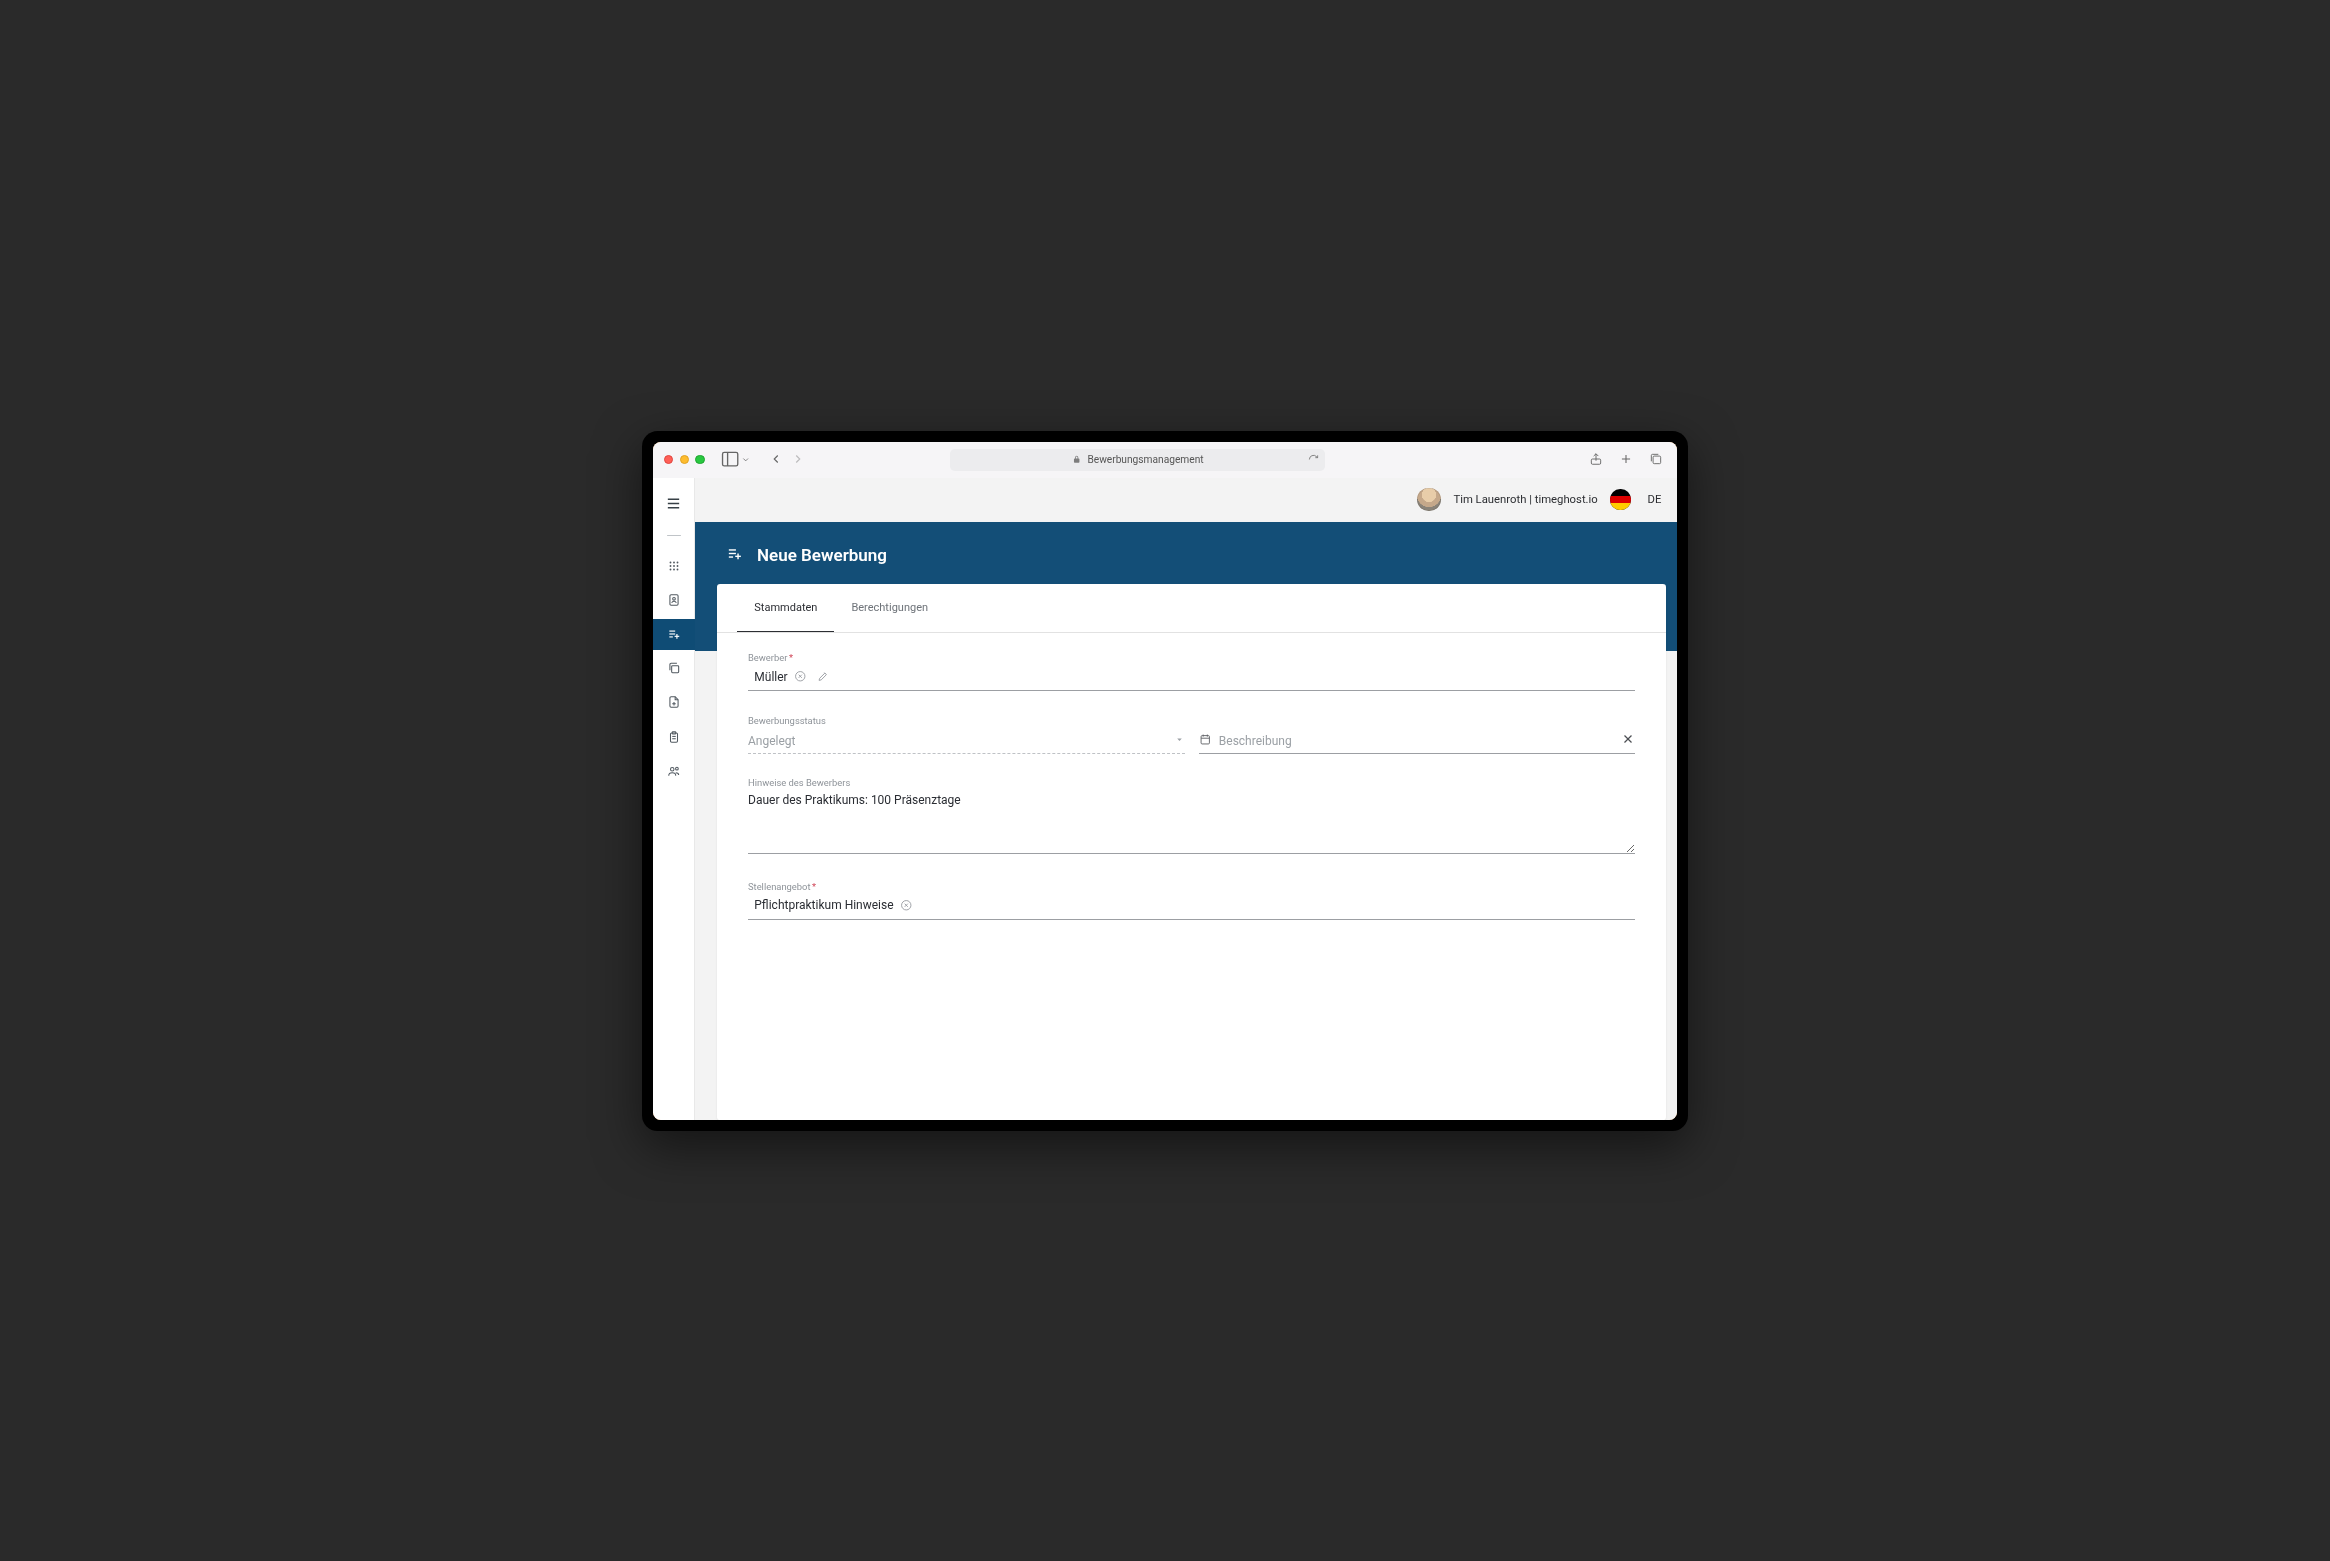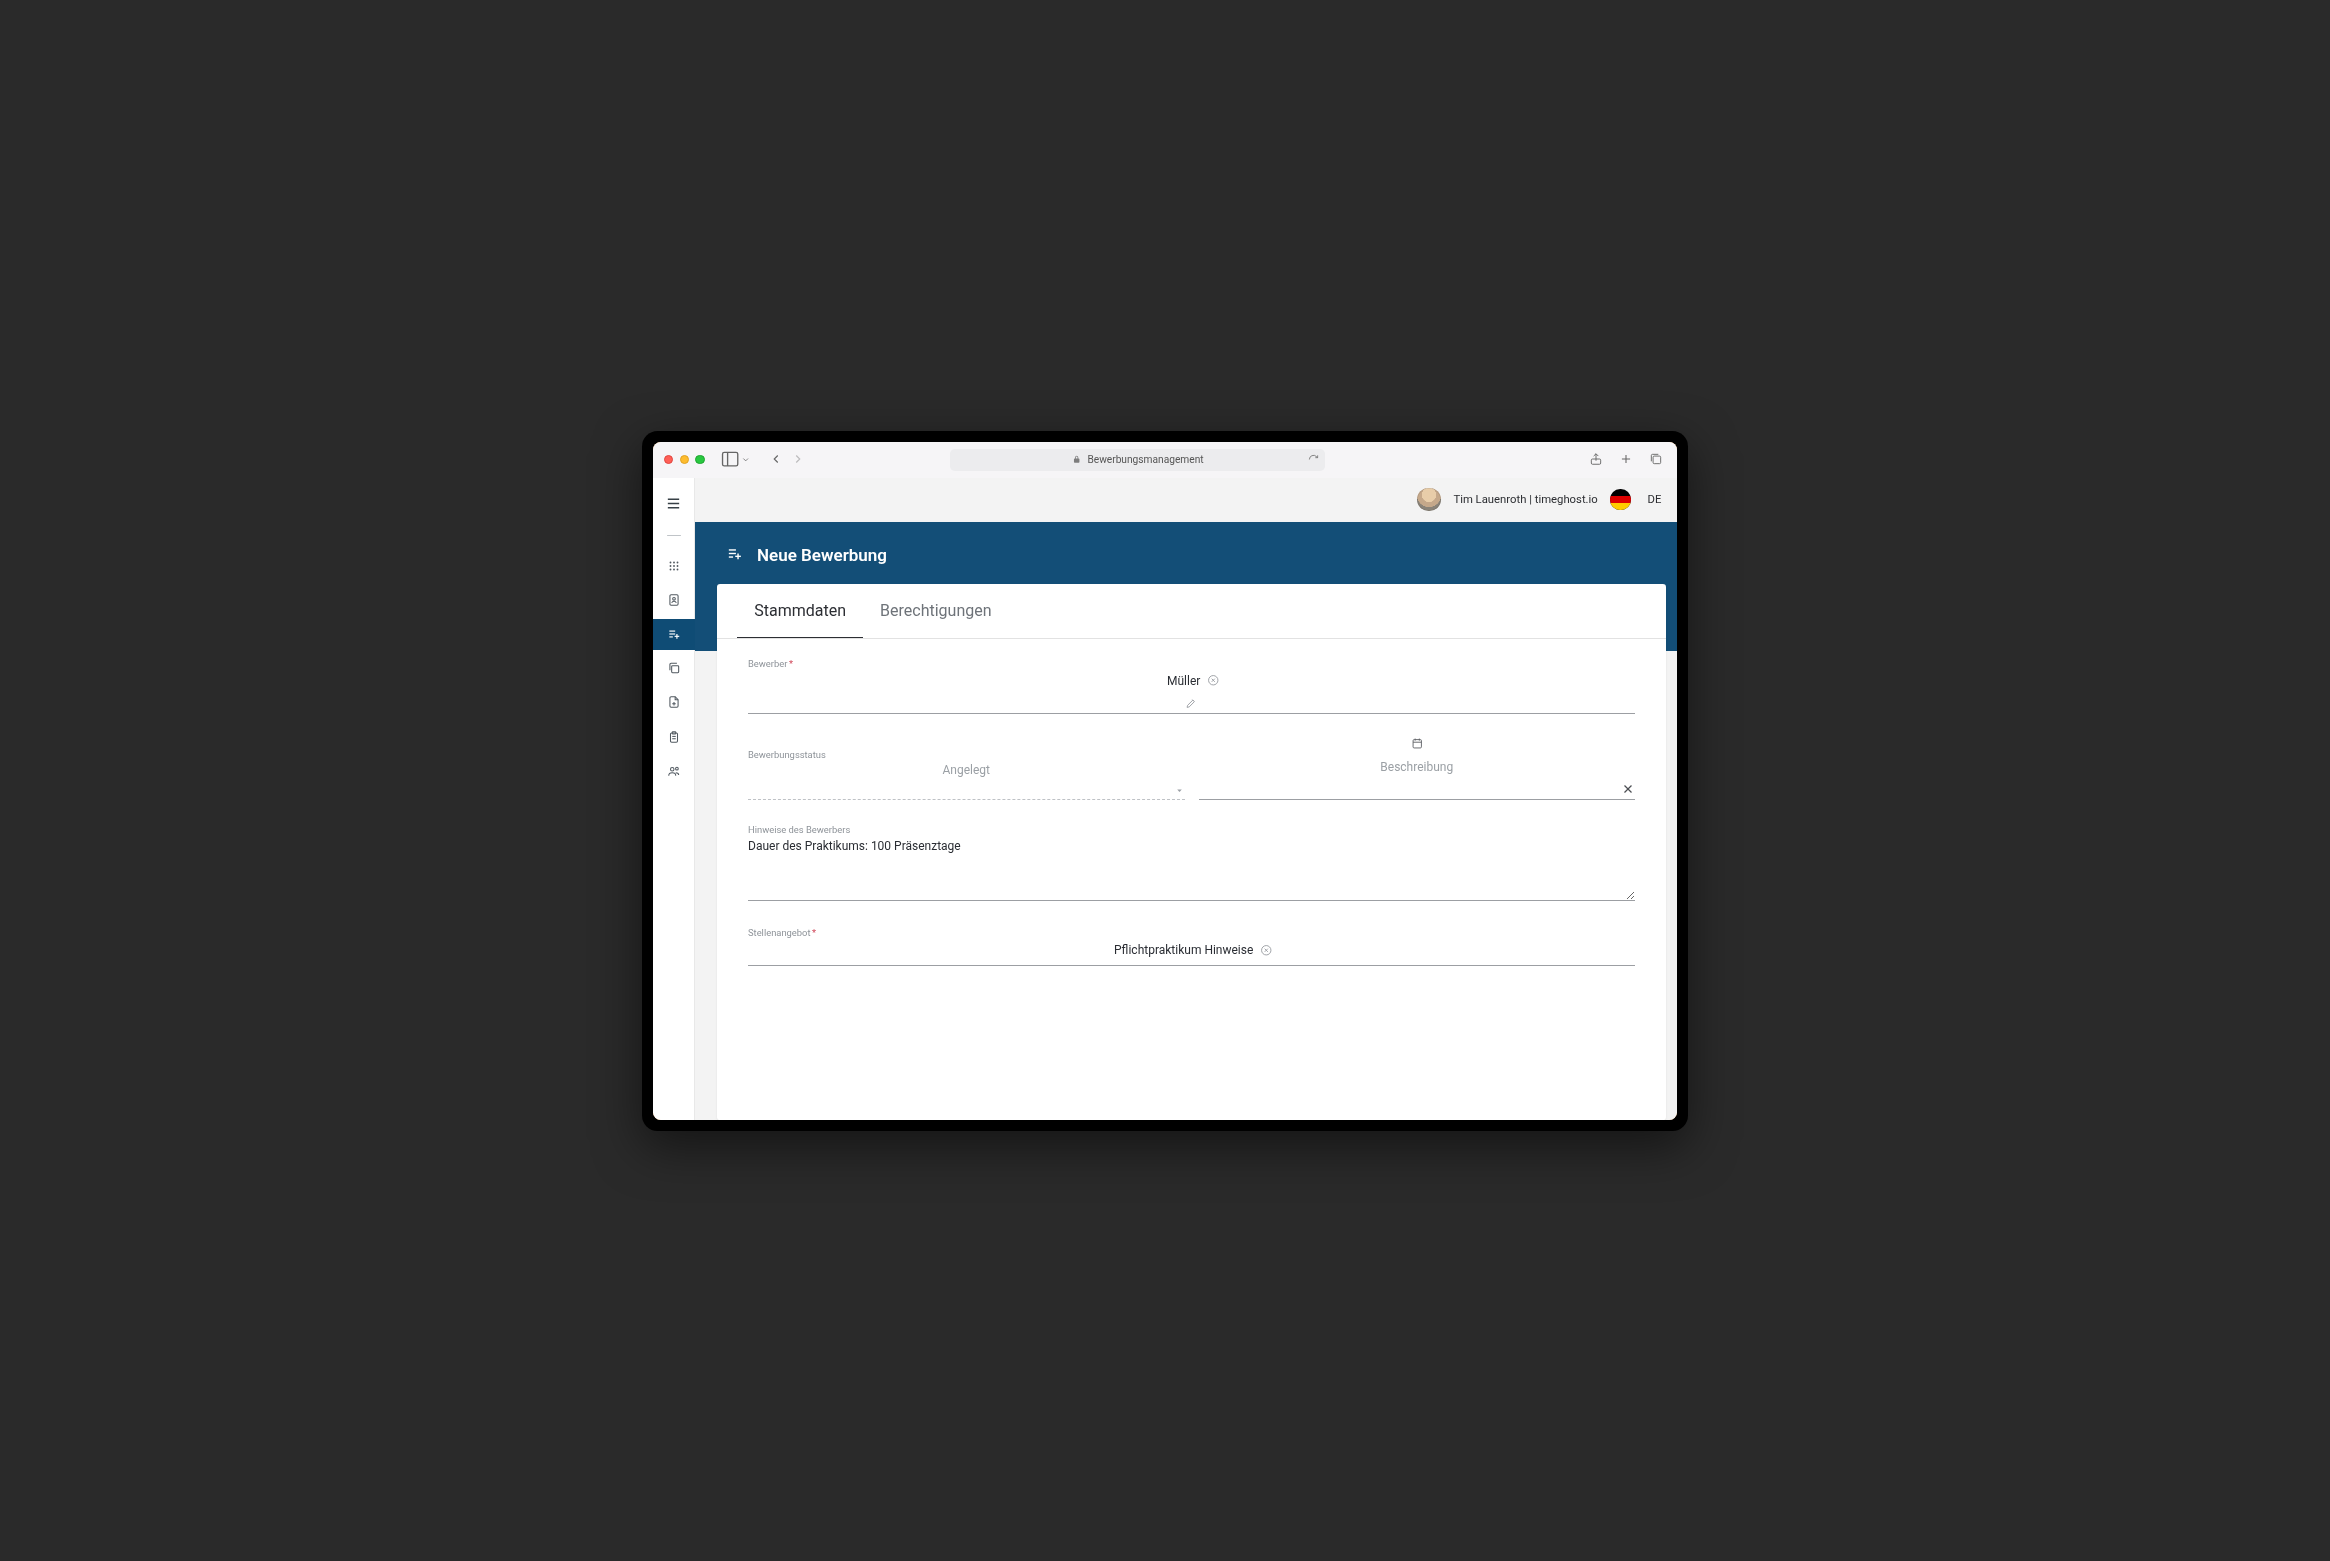--- a/index.html
+++ b/index.html
@@ -131,39 +131,38 @@
   .card::-webkit-scrollbar{ width:6.3px;}
   .card::-webkit-scrollbar-thumb{ background:#c7cacd; border-radius:3.1px;}
 
   .tabs {
     display:flex;
     border-bottom: 0.8px solid #e2e2e2;
     padding: 0 20.3px;
   }
   .tab {
     padding: 17px 17px;
-    font-size:16px; color:#6e7379;
+    font-size:11px; color:#6e7379;
     border-bottom: 1.6px solid transparent;
     cursor:pointer;
     text-align:center;
   }
   .tab.active { color:#2c2e33; border-bottom-color:#2c2e33; }
 
   .form { padding: 19px 31px 31px; display:flex; flex-direction:column; gap: 23.5px;}
   .field {}
   .flabel { font-size:9.4px; color:#8e9399; margin-bottom:3.1px; display:block;}
   .flabel .req { color:#d1495b; margin-left:1.6px;}
   .line {
     display:flex; align-items:center;
     border-bottom: 0.8px solid #9c9fa3;
     min-height: 25px;
     gap:7.8px;
     font-size:12px;
     color:#2a2d33;
-    flex-direction:column;
   }
   .line.chip-line { padding-bottom:3.1px;}
   .chip {
     display:inline-flex; align-items:center; gap:6.3px;
     padding: 1.6px 3.1px 1.6px 6.3px; color:#2a2d33;
   }
   .icon-btn { display:inline-flex; color:#9a9ea3;}
   .icon-btn svg{ width:12.5px; height:12.5px;}
   .row2 { display:flex; gap:14px; align-items:flex-end;}
   .col { flex:1;}

